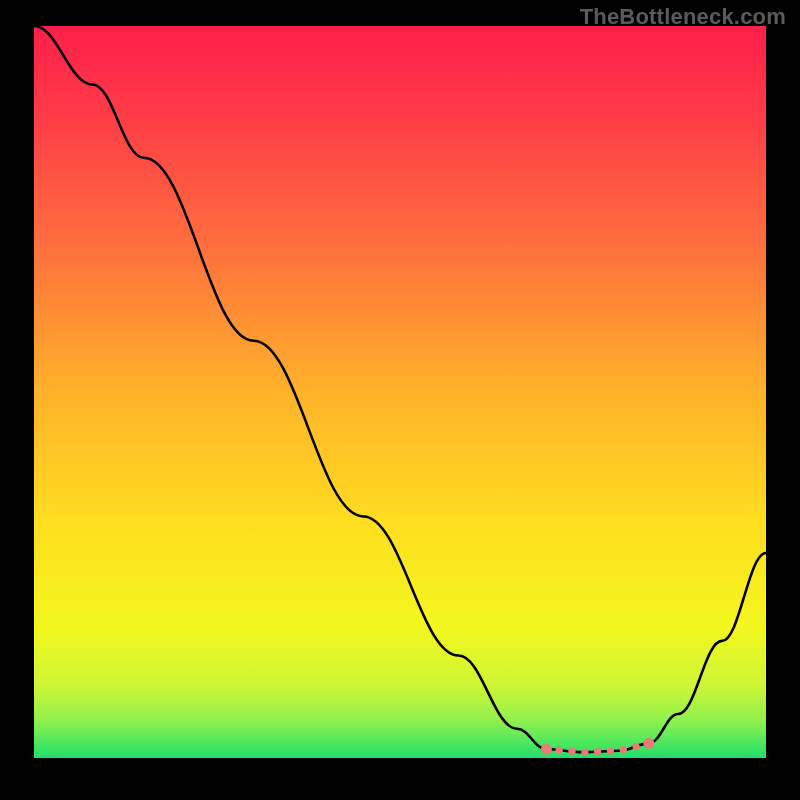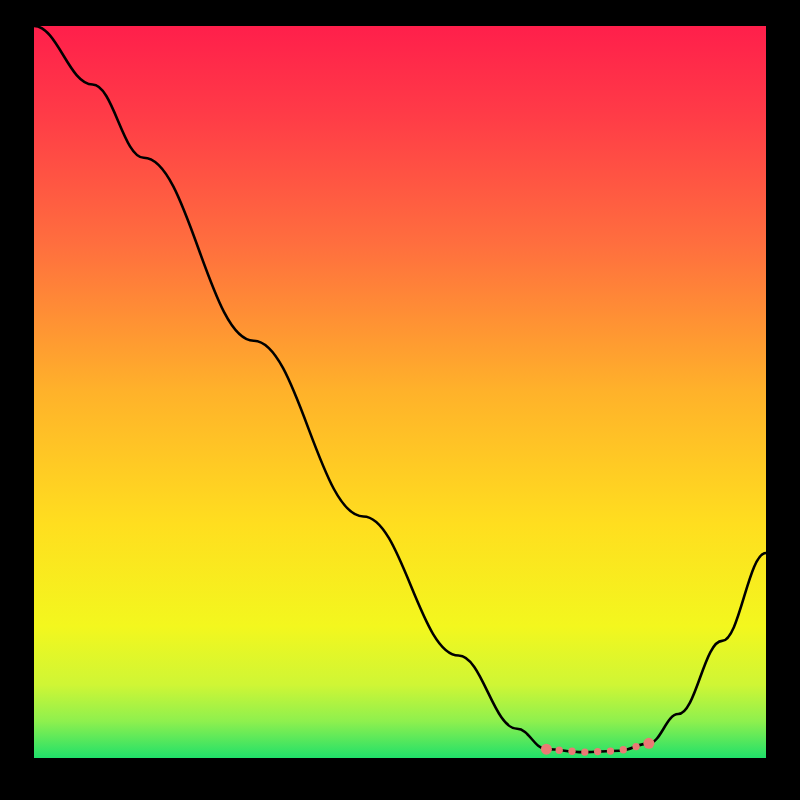--- a/index.html
+++ b/index.html
@@ -41,20 +41,21 @@
   }
   .curve {
     position: absolute;
     inset: 0;
   }
 </style>
 </head>
 <body>
 
 <div class="frame">
+  <div class="watermark">TheBottleneck.com</div>
   <div class="plot">
     <svg class="gradient" viewBox="0 0 100 100" preserveAspectRatio="none">
       <defs>
         <linearGradient id="bg-grad" x1="0" y1="0" x2="0" y2="1">
             <stop offset="0%" stop-color="#ff1f4b"></stop>
             <stop offset="12%" stop-color="#ff3b47"></stop>
             <stop offset="30%" stop-color="#ff6f3e"></stop>
             <stop offset="50%" stop-color="#ffb22a"></stop>
             <stop offset="68%" stop-color="#ffde1f"></stop>
             <stop offset="82%" stop-color="#f3f71e"></stop>

